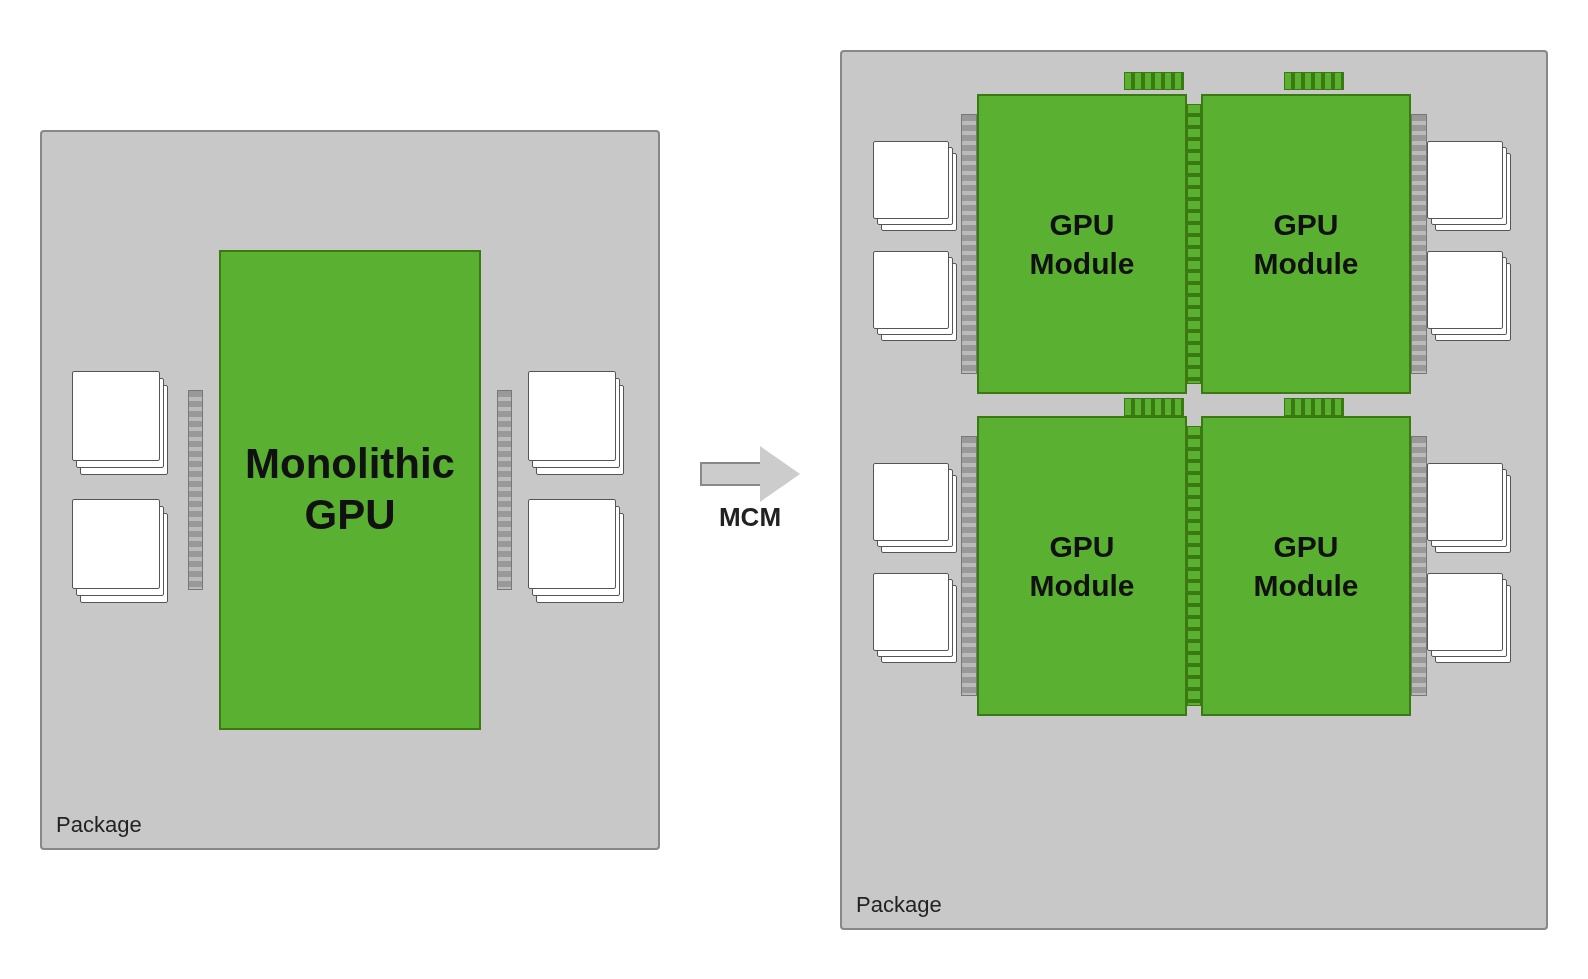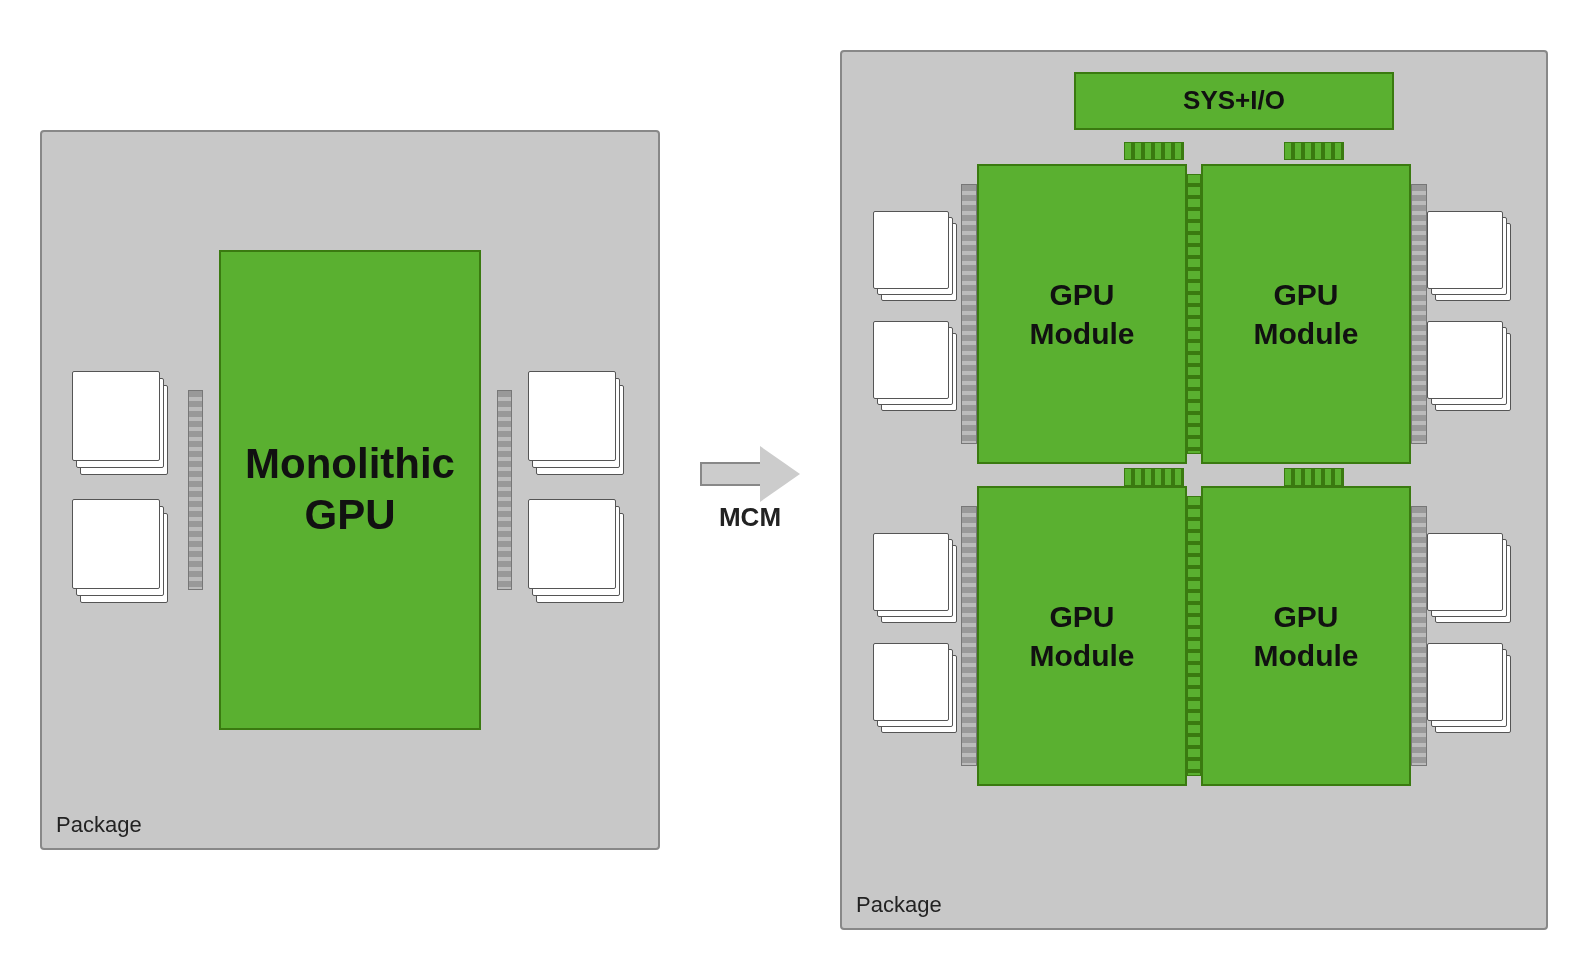--- a/index.html
+++ b/index.html
@@ -375,23 +375,20 @@
   <div class="arrow-container">
     <div class="arrow-shape">
       <div class="arrow-body"></div>
       <div class="arrow-head"></div>
     </div>
     <span class="arrow-label">MCM</span>
   </div>
 
   <div class="right-package">
 
-    <div class="sys-io">
-      <span>SYS+I/O</span>
-    </div>
 
     <div class="top-connectors">
       <div class="top-connector-bar"></div>
       <div class="top-connector-bar"></div>
     </div>
 
     <div class="right-top-row">
 
       <div class="right-dram-col">
         <div class="dram-stack-sm">

